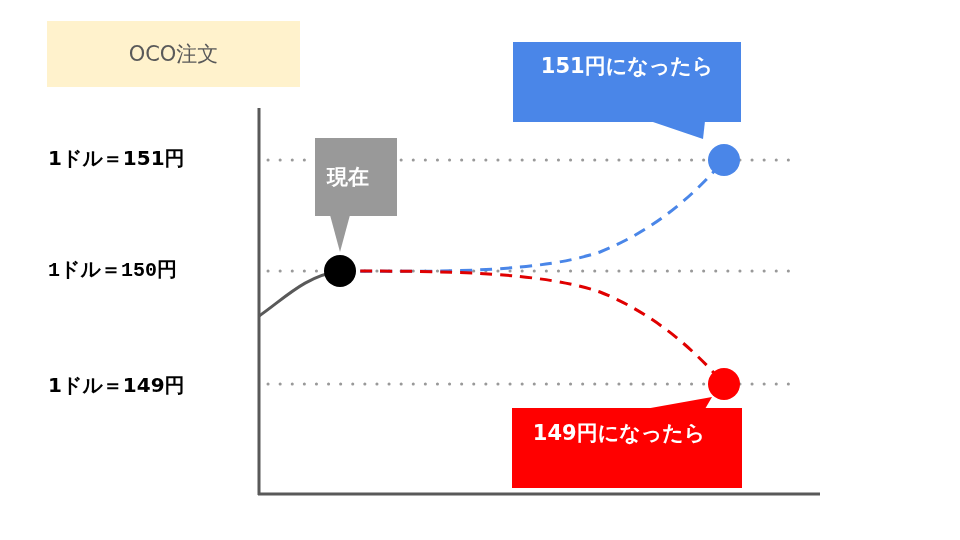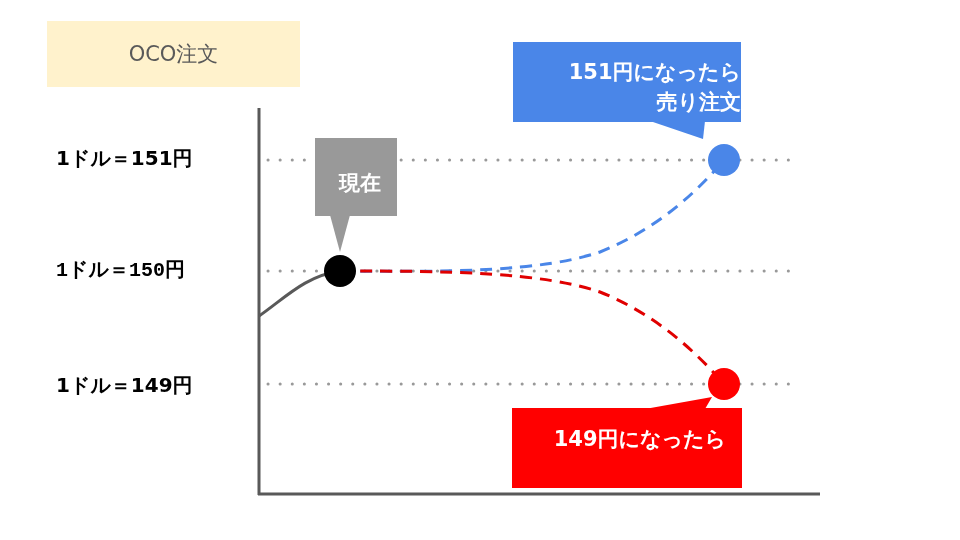--- a/index.html
+++ b/index.html
@@ -1,25 +1,25 @@
 <!DOCTYPE html>
 <html><head>
 <meta charset="utf-8">
 <style>
   html, body { margin: 0; padding: 0; background: #ffffff; }
   body { width: 960px; height: 540px; position: relative; overflow: hidden;
          font-family: "DejaVu Sans", "Liberation Sans", sans-serif; }
   .title-box { position: absolute; left: 47px; top: 21px; width: 253px; height: 66px;
                background: #fff2cc; display: flex; align-items: center; justify-content: center;
                color: #595959; font-weight: normal; font-size: 21px; }
-  .ylabel { position: absolute; left: 56px; font-weight: bold; font-size: 20px; color: #000;
+  .ylabel { position: absolute; left: 48px; font-weight: bold; font-size: 20px; color: #000;
             line-height: 24px; white-space: nowrap; }
   svg.chart { position: absolute; left: 0; top: 0; }
   .callout-text { position: absolute; color: #fff; font-weight: bold; font-size: 21px;
-                  text-align: right; line-height: 30px; margin-top: 6px; }
+                  text-align: center; line-height: 30px; }
 </style>
 </head>
 <body>
 
 <div class="title-box">
   <span>OCO注文</span>
 </div>
 
 <div class="ylabel" style="top:146px;">1ドル＝151円</div>
 <div class="ylabel" style="top:259px;font-family:Liberation Mono, monospace;">1ドル＝150円</div>
@@ -59,18 +59,17 @@
   <g>
     <rect x="512" y="408" width="230" height="80" fill="#ff0000"></rect>
     <polygon points="645,409 705,409 712,397" fill="#ff0000"></polygon>
   </g>
 </svg>
 
 <div class="callout-text" style="left:315px; top:162px; width:66px;">現在</div>
 
 <div class="callout-text" style="left:513px; top:51px; width:228px;">
   <div>151円になったら</div>
-  <div>売り注文</div>
 </div>
 
 <div class="callout-text" style="left:512px; top:418px; width:214px;">
   <div>149円になったら</div>
 </div>
 
 </body></html>

